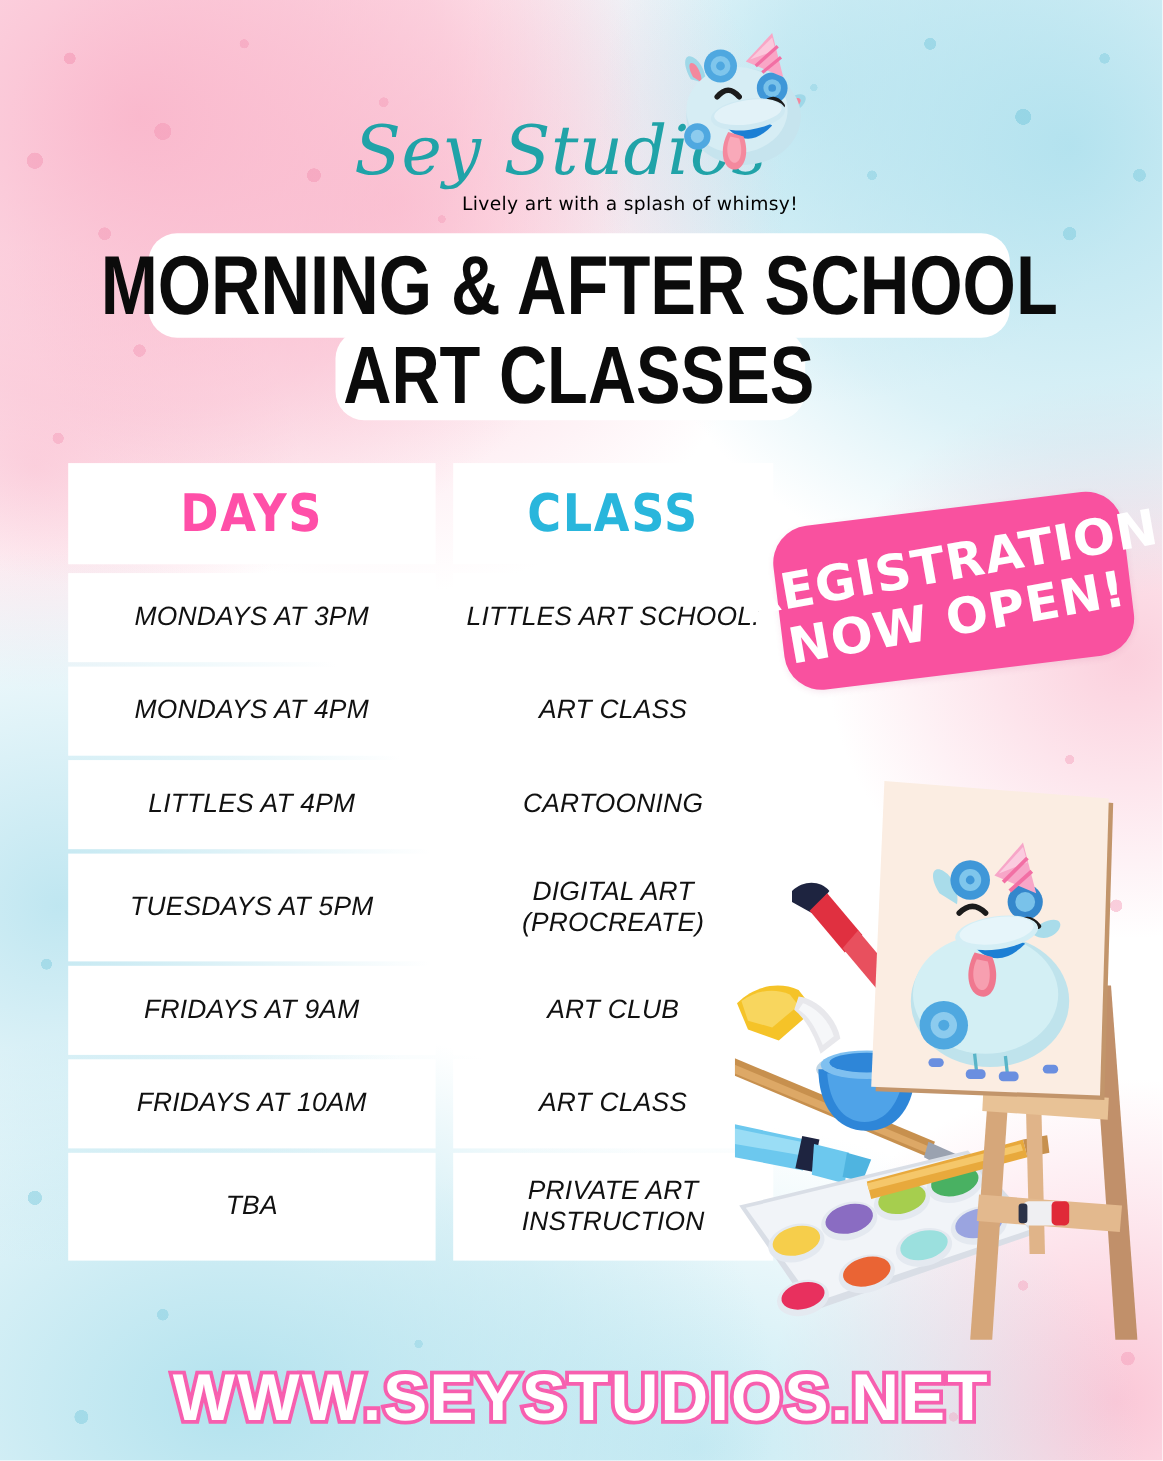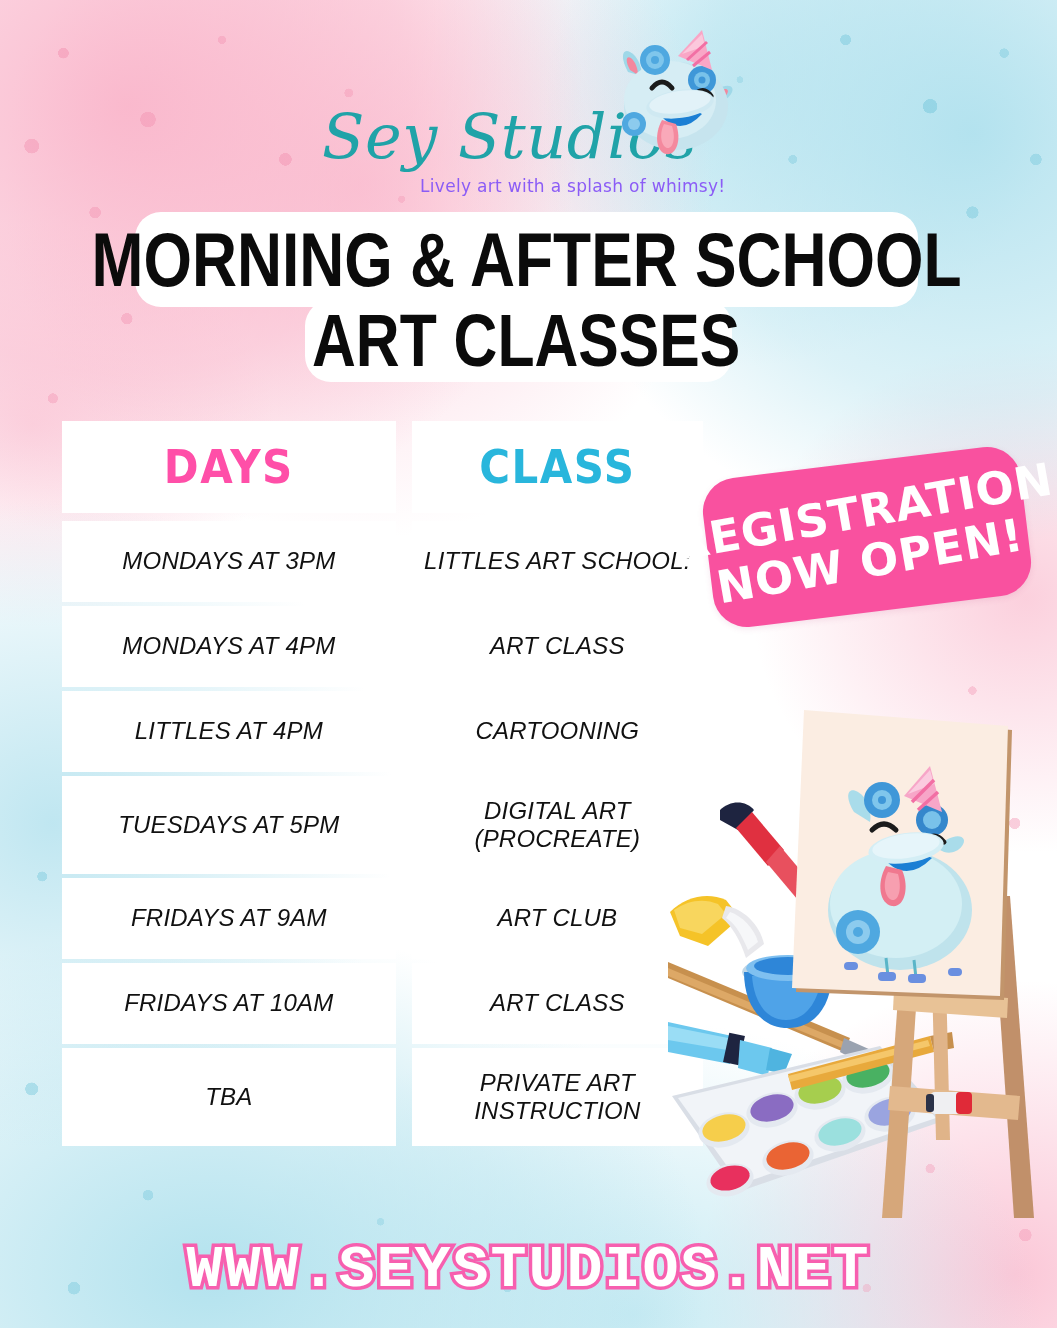--- a/index.html
+++ b/index.html
@@ -97,21 +97,21 @@
     font-weight: 400;
     color: #20A3A8;
     letter-spacing: 0.5px;
     white-space: nowrap;
   }
   #logo-tagline {
     position: absolute;
     left: 98px; top: 148px;
     font-family: "DejaVu Sans", sans-serif;
     font-size: 17px;
-    color: #8b5cf6;
+    color: #000000;
     white-space: nowrap;
     letter-spacing: 0.3px;
   }
   #logo-mascot {
     position: absolute;
     right: -8px; top: 0;
     width: 160px; height: 150px;
   }
 
   
@@ -212,21 +212,21 @@
     left: 668px; top: 700px;
     width: 389px; height: 530px;
   }
 
   
   #footer-url {
     position: absolute;
     left: 0; top: 1236px;
     width: 1057px;
     text-align: center;
-    font-family: Liberation Mono, monospace;
+    font-family: Liberation Sans, sans-serif;
     font-weight: 700;
     font-size: 60px;
     letter-spacing: 2px;
     color: #ffffff;
     -webkit-text-stroke: 7px #F75FAF;
     paint-order: stroke fill;
     white-space: nowrap;
   }
 </style>
 </head>

